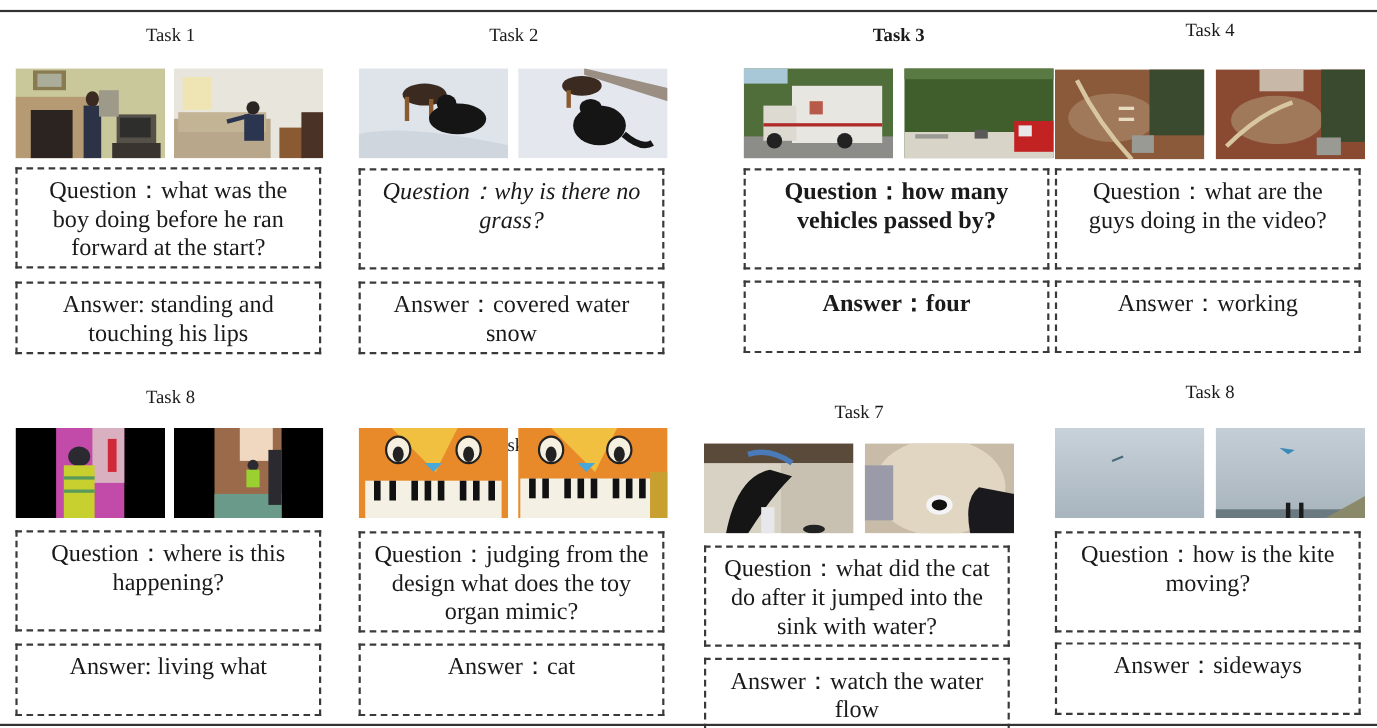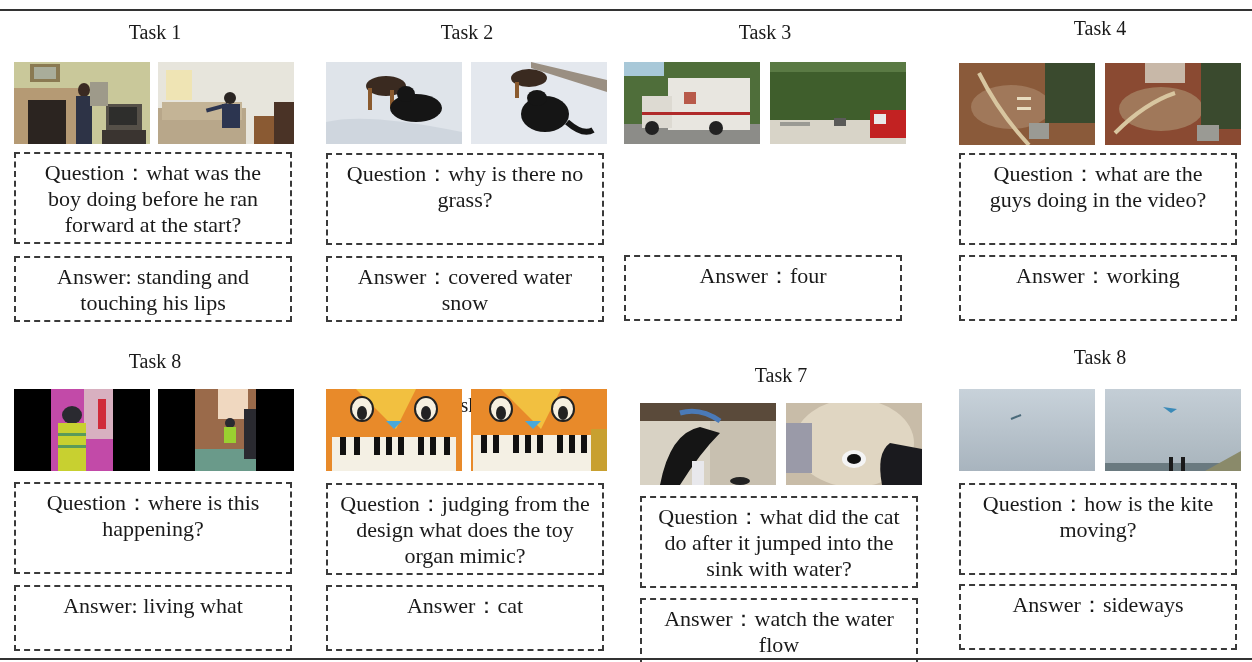--- a/index.html
+++ b/index.html
@@ -1,20 +1,20 @@
 <!DOCTYPE html>
 <html><head>
 <meta charset="utf-8">
 <style>
   html,body{margin:0;padding:0;background:#fff;}
   body{width:1252px;height:662px;position:relative;overflow:hidden;font-family:"Liberation Serif","DejaVu Serif",serif;color:#1a1a1a;}
   .rule-top{position:absolute;left:0;top:9px;width:1252px;height:2px;background:#333;}
   .rule-bottom{position:absolute;left:0;top:658px;width:1252px;height:2px;background:#333;}
   .panel{position:absolute;width:282px;}
-  .title{position:absolute;left:0;width:100%;text-align:center;font-size:20px;line-height:22px;}
+  .title{position:absolute;left:0;width:100%;text-align:center;font-size:17px;line-height:22px;}
   .frames{position:absolute;left:0;width:100%;height:82px;}
   .frame{position:absolute;top:0;width:136px;height:82px;overflow:hidden;}
   .frame svg{display:block;width:100%;height:100%;}
   .qbox,.abox{position:absolute;left:0;width:278px;border:2px dashed #3a3a3a;box-sizing:border-box;text-align:center;font-size:22px;line-height:26px;padding:6px 10px 0 10px;}
   .qbox{height:92px;}
   .abox{height:66px;}
 </style>
 </head>
 <body>
 
@@ -75,25 +75,25 @@
           <rect width="136" height="82" fill="#e4e8ee"></rect>
           <path d="M60 0 L136 18 L136 30 L60 6Z" fill="#9a8f82"></path>
           <ellipse cx="58" cy="16" rx="18" ry="9" fill="#3a2a20"></ellipse>
           <rect x="44" y="20" width="4" height="16" fill="#8a5a2e"></rect>
           <ellipse cx="74" cy="52" rx="24" ry="18" fill="#151515"></ellipse>
           <ellipse cx="66" cy="36" rx="10" ry="8" fill="#151515"></ellipse>
           <path d="M96 60 Q112 74 122 68" stroke="#151515" stroke-width="6" fill="none"></path>
         </svg>
     </div>
   </div>
-  <div class="qbox" style="top:153px;"><span>Question：why is there no grass?</span></div>
+  <div class="qbox" style="top:153px;font-style:italic;"><span>Question：why is there no grass?</span></div>
   <div class="abox" style="top:256px;"><span>Answer：covered water snow</span></div>
 </div>
 
-<div class="panel" style="left:624px;top:0;height:330px;">
+<div class="panel" style="left:676px;top:0;height:330px;font-weight:bold;">
   <div class="title" style="top:21px;">Task 3</div>
   <div class="frames" style="top:62px;">
     <div class="frame" style="left:0;">
       <svg viewBox="0 0 136 82" preserveAspectRatio="none">
           <rect width="136" height="82" fill="#4f6e3a"></rect>
           <rect x="0" y="0" width="40" height="14" fill="#a8c8d8"></rect>
           <rect x="0" y="62" width="136" height="20" fill="#8c8c88"></rect>
           <rect x="44" y="16" width="82" height="52" fill="#e8e6e0"></rect>
           <rect x="18" y="34" width="30" height="32" fill="#dddad2"></rect>
           <rect x="18" y="50" width="108" height="3" fill="#b02a2a"></rect>
@@ -107,20 +107,21 @@
           <rect width="136" height="82" fill="#3f5e2c"></rect>
           <rect x="0" y="0" width="136" height="10" fill="#5a7a44"></rect>
           <rect x="0" y="58" width="136" height="24" fill="#d8d4c8"></rect>
           <rect x="64" y="56" width="12" height="8" fill="#5a5a58"></rect>
           <rect x="100" y="48" width="36" height="28" fill="#c22222"></rect>
           <rect x="104" y="52" width="12" height="10" fill="#e8e8e8"></rect>
           <rect x="10" y="60" width="30" height="4" fill="#9a9a94"></rect>
         </svg>
     </div>
   </div>
+  <div class="qbox" style="top:153px;"><span>Question：how many vehicles passed by?</span></div>
   <div class="abox" style="top:255px;"><span>Answer：four</span></div>
 </div>
 
 <div class="panel" style="left:959px;top:0;height:330px;">
   <div class="title" style="top:17px;">Task 4</div>
   <div class="frames" style="top:63px;">
     <div class="frame" style="left:0;">
       <svg viewBox="0 0 136 82" preserveAspectRatio="none">
           <rect width="136" height="82" fill="#8a5a3a"></rect>
           <ellipse cx="52" cy="44" rx="40" ry="22" fill="#a0785a"></ellipse>

